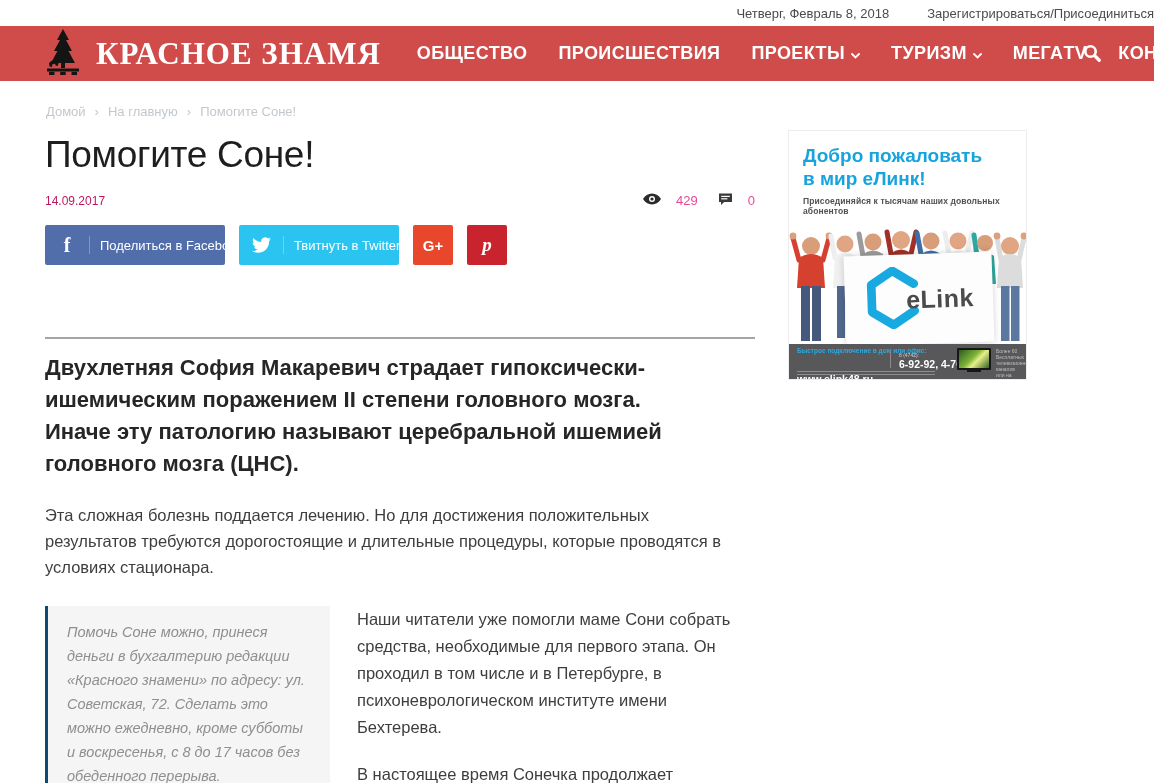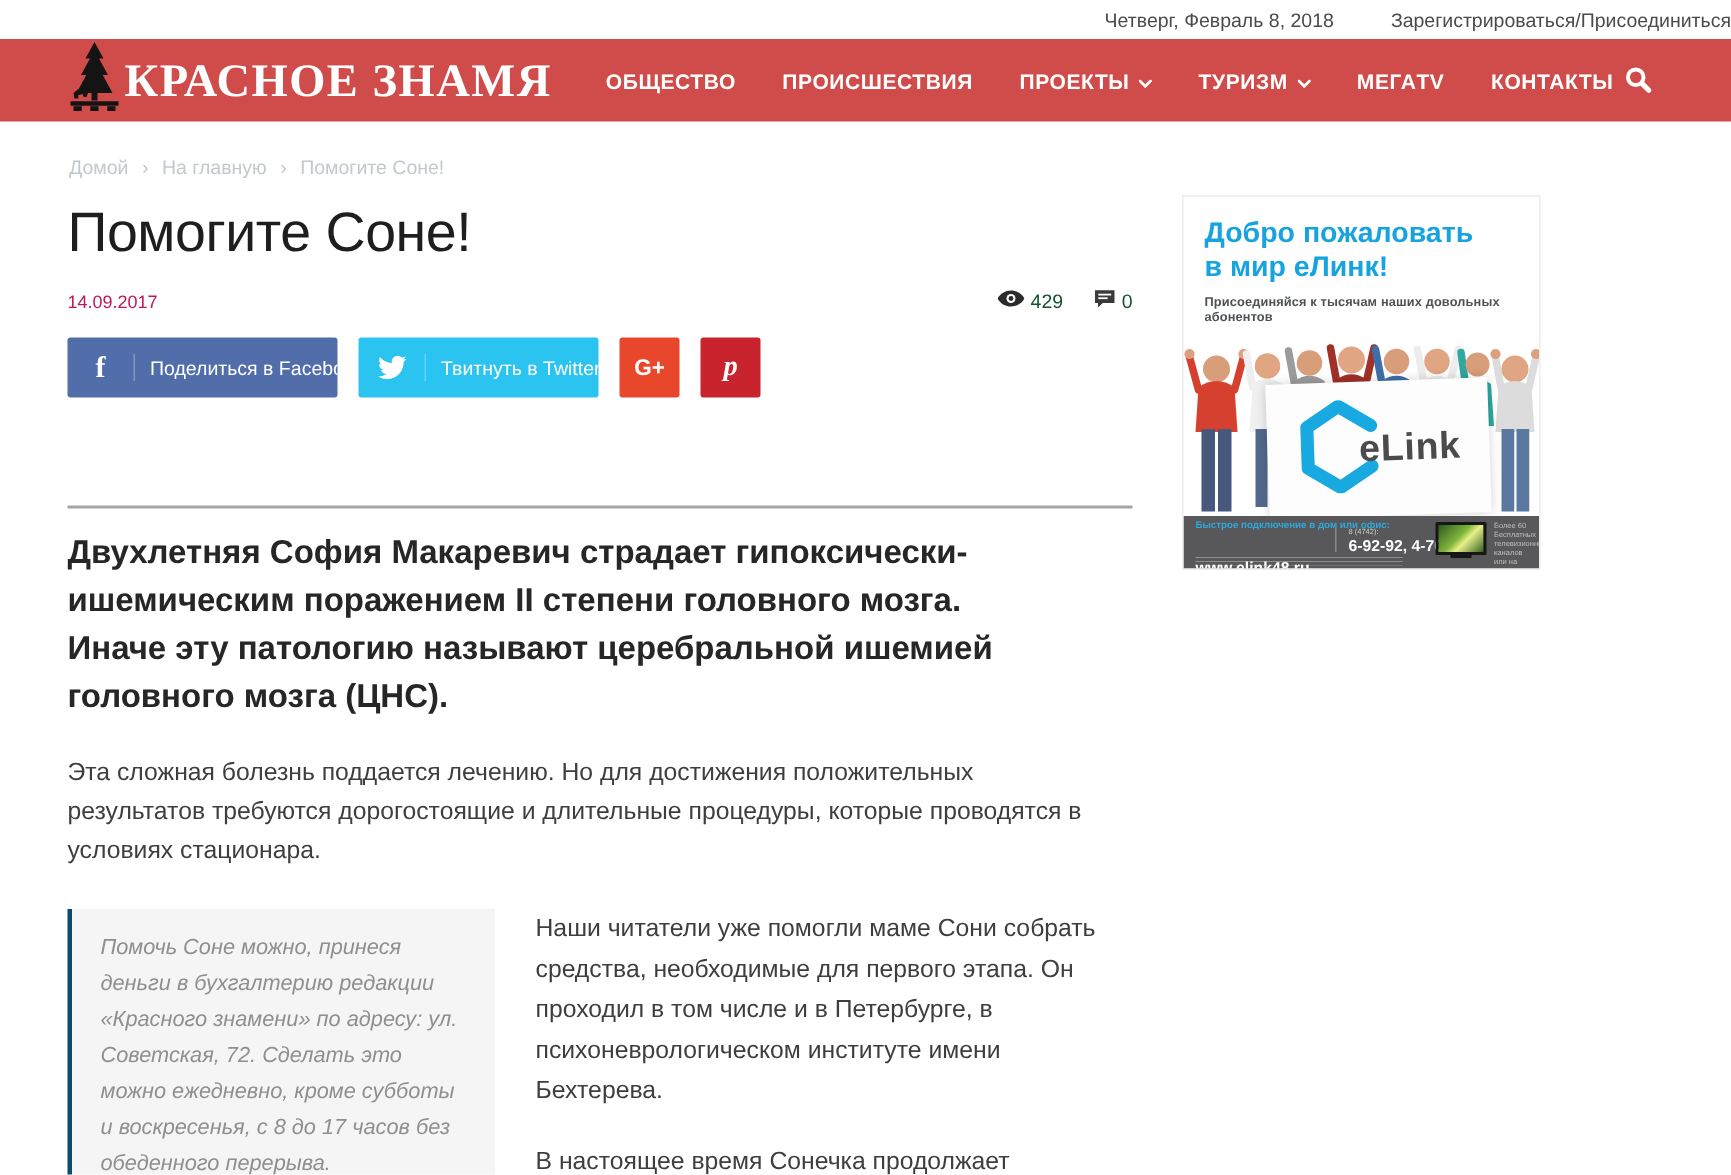--- a/index.html
+++ b/index.html
@@ -15,47 +15,47 @@
     display:flex;justify-content:flex-end;align-items:center;
     gap:38px;box-sizing:border-box;
     font-size:13px;color:#4b4b4b;
   }
   .topbar .reg{cursor:pointer;}
   
   .site-header{
     position:absolute;top:26px;left:0;width:100%;height:55px;
     background:#d04c4a;display:flex;align-items:center;
   }
-  .brand{margin-left:45px;display:flex;align-items:center;gap:2px;flex:0 0 auto;}
+  .brand{margin-left:45px;display:flex;align-items:center;gap:15px;flex:0 0 auto;}
   .brand-name{
     font-family:"Liberation Serif","DejaVu Serif",serif;
     font-weight:700;font-size:31px;color:#fff;letter-spacing:1px;white-space:nowrap;
   }
   .nav{display:flex;align-items:center;margin-left:36px;gap:31px;}
   .nav-item{
-    color:#fff;font-size:14px;font-weight:700;letter-spacing:.4px;
+    color:#fff;font-size:18px;font-weight:700;letter-spacing:.4px;
     display:flex;align-items:flex-end;gap:6px;cursor:pointer;white-space:nowrap;
   }
   .search-btn{position:absolute;right:52px;top:17px;cursor:pointer;}
   
   .breadcrumb{
     position:absolute;left:46px;top:104px;
     display:flex;gap:9px;font-size:13px;color:#c3c8cd;align-items:center;
   }
   .breadcrumb .crumb{cursor:pointer;}
   
   .article{position:absolute;left:45px;top:134px;width:710px;}
   .article h1{
     margin:0;font-size:37px;font-weight:400;color:#1e1e1e;
     line-height:42px;letter-spacing:-.3px;
   }
   .meta{display:flex;justify-content:space-between;align-items:center;margin-top:16px;height:17px;}
   .meta .date{font-size:12px;color:#be185d;}
   .meta .stats{display:flex;align-items:center;gap:20px;}
-  .stat{display:flex;align-items:center;gap:4px;font-size:13px;color:#14532d;}
+  .stat{display:flex;align-items:center;gap:15px;font-size:13px;color:#ec4899;}
   
   .share-row{display:flex;gap:14px;margin-top:16px;}
   .share-btn{
     height:40px;border-radius:2px;color:#fff;display:flex;align-items:center;
     cursor:pointer;box-sizing:border-box;overflow:hidden;
   }
   .share-btn.fb{width:180px;background:#516eab;}
   .share-btn.tw{width:160px;background:#2bc4f1;}
   .share-btn.gp{width:40px;background:#e8472c;justify-content:center;font-weight:700;font-size:15px;}
   .share-btn.pin{width:40px;background:#c9232d;justify-content:center;}

